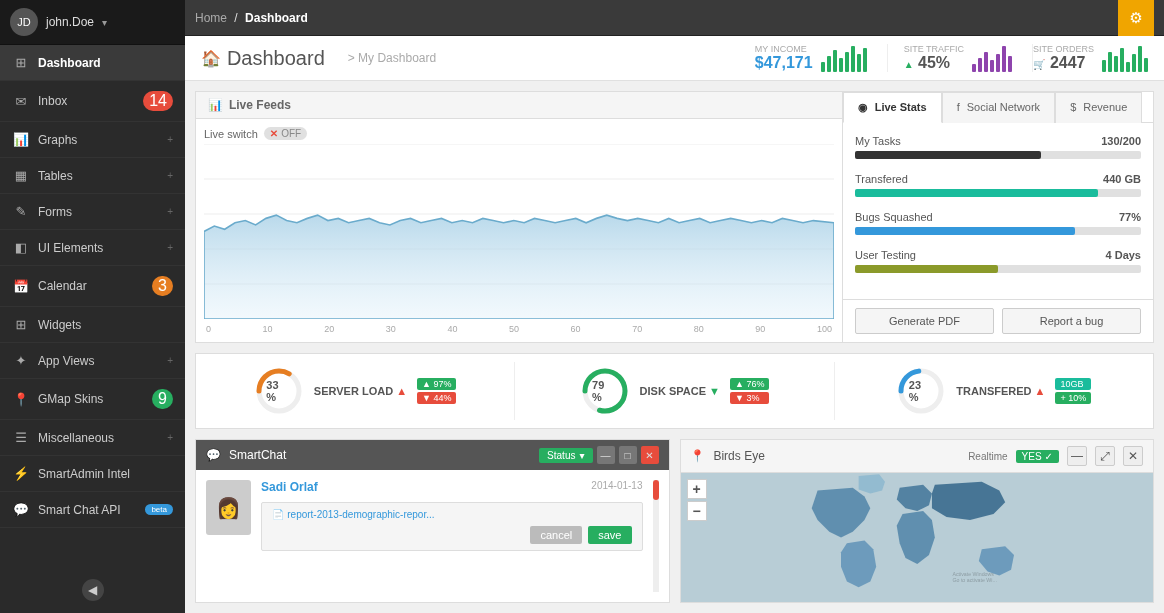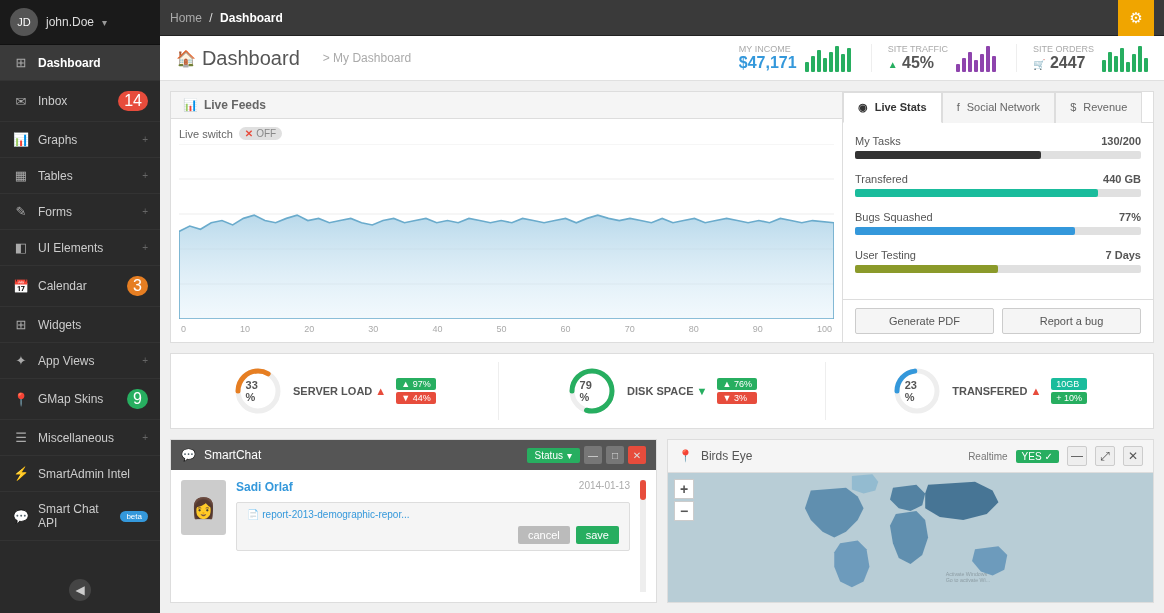--- a/index.html
+++ b/index.html
@@ -1,19 +1,19 @@
 <!DOCTYPE html>
 <html><head>
   <meta charset="utf-8">
   <style>
     * { box-sizing: border-box; margin: 0; padding: 0; }
     body { font-family: 'Segoe UI', Arial, sans-serif; font-size: 12px; background: #f0f0f0; display: flex; height: 613px; overflow: hidden; }
 
     
-    #sidebar { width: 160px; background: #2a2a2a; color: #ccc; display: flex; flex-direction: column; flex-shrink: 0; height: 100%; overflow-y: auto; }
+    #sidebar { width: 185px; background: #2a2a2a; color: #ccc; display: flex; flex-direction: column; flex-shrink: 0; height: 100%; overflow-y: auto; }
     #sidebar-header { background: #1a1a1a; padding: 8px 10px; display: flex; align-items: center; gap: 8px; border-bottom: 1px solid #111; }
     #sidebar-header .avatar { width: 28px; height: 28px; border-radius: 50%; background: #555; overflow: hidden; display: flex; align-items: center; justify-content: center; color: #fff; font-size: 11px; }
     #sidebar-header .username { font-size: 12px; color: #ddd; }
     #sidebar-header .chevron { color: #999; font-size: 10px; }
     .nav-item { display: flex; align-items: center; padding: 10px 12px; cursor: pointer; border-bottom: 1px solid #333; position: relative; }
     .nav-item.active { background: #3a3a3a; }
     .nav-item .nav-icon { width: 18px; margin-right: 8px; text-align: center; font-size: 13px; color: #aaa; }
     .nav-item .nav-label { flex: 1; font-size: 12px; color: #ccc; }
     .nav-item .badge { background: #e74c3c; color: #fff; border-radius: 10px; padding: 1px 6px; font-size: 16px; }
     .nav-item .badge-green { background: #27ae60; }
@@ -263,21 +263,21 @@
           <div class="stat-bar blue" style="height:8px;"></div>
           <div class="stat-bar blue" style="height:14px;"></div>
           <div class="stat-bar blue" style="height:20px;"></div>
           <div class="stat-bar blue" style="height:12px;"></div>
           <div class="stat-bar blue" style="height:18px;"></div>
           <div class="stat-bar blue" style="height:26px;"></div>
           <div class="stat-bar blue" style="height:16px;"></div>
         </div>
       </div>
 
-      <div class="stat-block" style="border-left:1px solid #eee;padding-left:16px;">
+      <div class="stat-block" style="border-left:1px solid #eee;padding-left:0;">
         <div>
           <div class="stat-label">SITE ORDERS</div>
           <div class="stat-value" style="color:#555;">
             <span style="font-size:10px;">🛒</span>
             <span>2447</span>
           </div>
         </div>
         <div class="stat-bars">
           <div class="stat-bar" style="height:12px;background:#27ae60;"></div>
           <div class="stat-bar" style="height:20px;background:#27ae60;"></div>
@@ -388,21 +388,21 @@
                 <span class="stat-row-value">77%</span>
               </div>
               <div class="progress-bar-bg">
                 <div class="progress-bar-fill fill-blue" style="width:77%;"></div>
               </div>
             </div>
 
             <div class="stat-row">
               <div class="stat-row-header">
                 <span>User Testing</span>
-                <span class="stat-row-value">7 Days</span>
+                <span class="stat-row-value">4 Days</span>
               </div>
               <div class="progress-bar-bg">
                 <div class="progress-bar-fill fill-olive" style="width:50%;"></div>
               </div>
             </div>
           </div>
           <div class="stats-actions">
             <button class="action-btn">Generate PDF</button>
             <button class="action-btn">Report a bug</button>
           </div>

